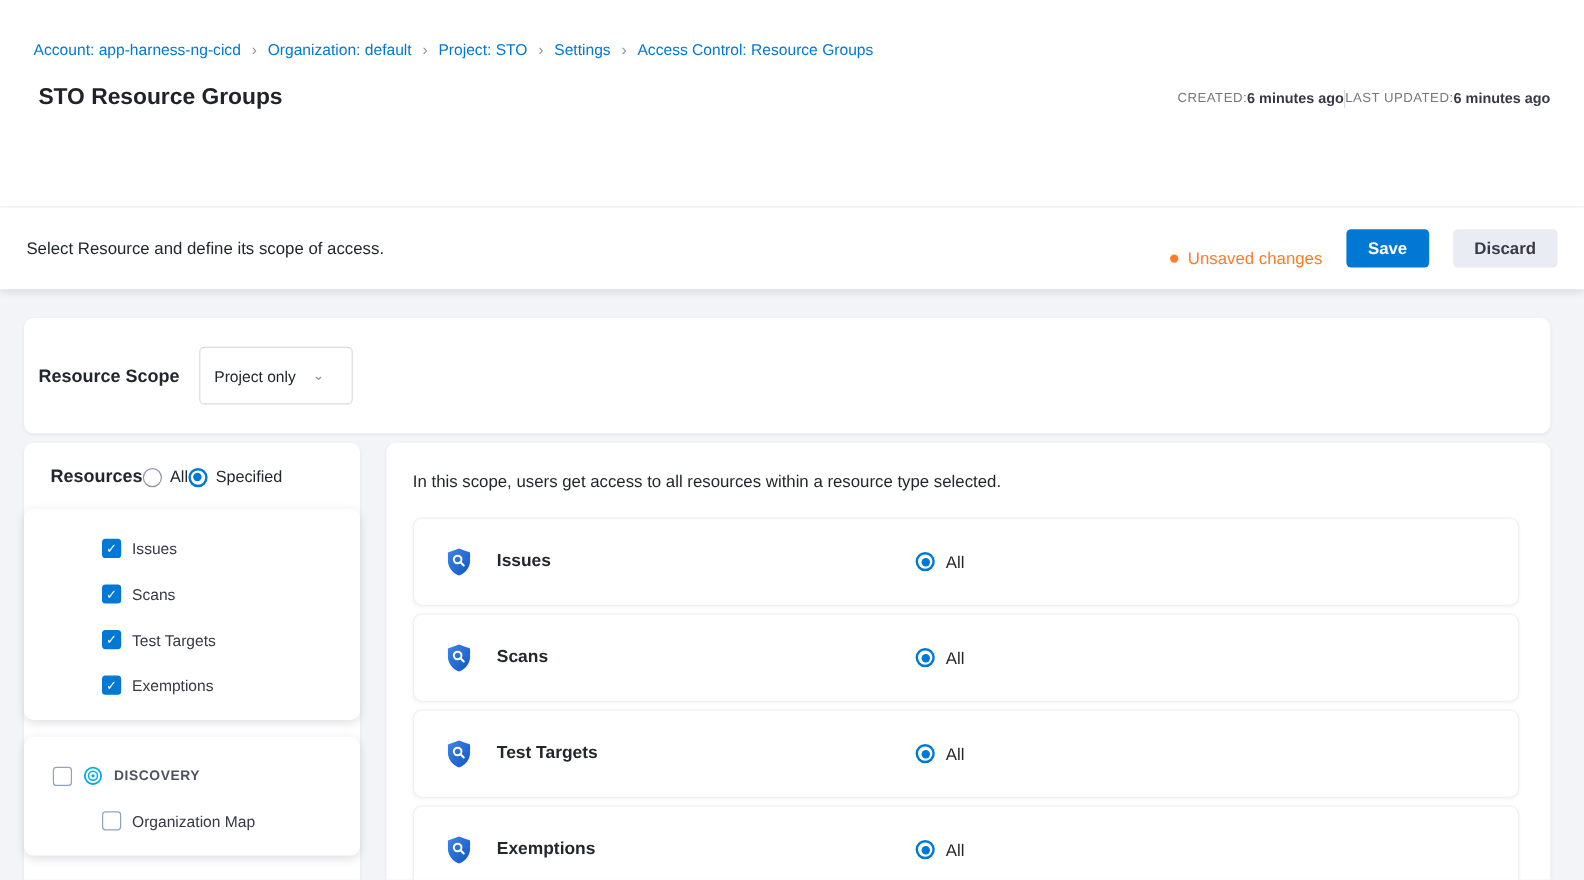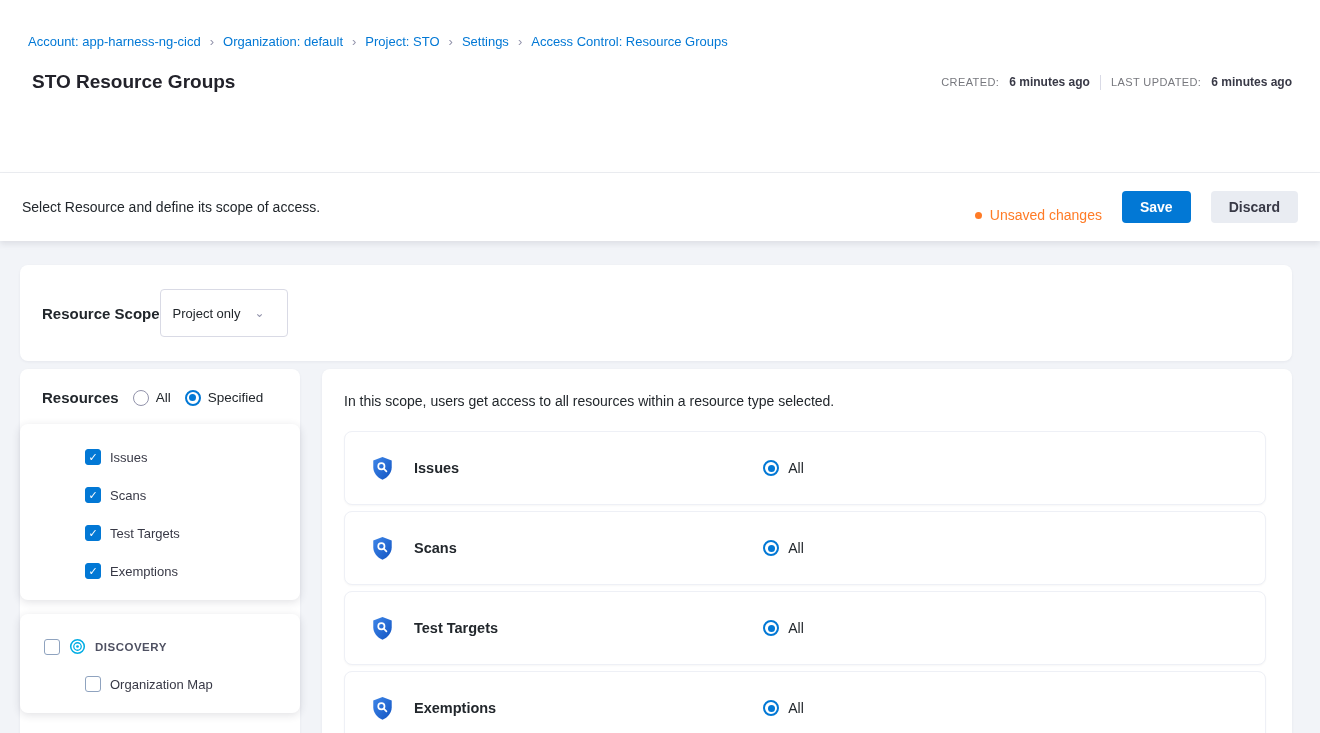--- a/index.html
+++ b/index.html
@@ -7,53 +7,53 @@
     font-family:"Liberation Sans","DejaVu Sans",sans-serif;
     background:#f2f4f8; color:#22272c; }
 
   
   .top-header { background:#fff; padding:34px 28px 0 28px; height:173px; border-bottom:1px solid #eceef2; }
   .breadcrumb { display:flex; align-items:center; font-size:13px; }
   .crumb { color:#0278d5; text-decoration:none; cursor:pointer; }
   .crumb-sep { color:#9293ab; margin:0 9px; font-size:13px; }
   .title-row { display:flex; align-items:center; justify-content:space-between; margin-top:22px; padding-left:4px; }
   .page-title { font-size:19px; font-weight:700; color:#22222a; }
-  .meta { display:flex; align-items:center; gap:10px; font-size:12px; }
+  .meta { display:flex; align-items:center; font-size:12px; }
   .meta-label { color:#77787e; font-size:11px; letter-spacing:.4px; }
   .meta-value { color:#383946; font-weight:700; }
   .meta-divider { width:1px; height:15px; background:#d9dae6; }
 
   
   .action-bar { background:#fff; height:68px; display:flex; align-items:center;
     padding:0 22px; box-shadow:0 3px 6px rgba(40,41,61,.10); position:relative; z-index:2; }
   .action-desc { font-size:14px; color:#22272c; }
   .action-right { margin-left:auto; display:flex; align-items:flex-end; gap:20px; }
   .unsaved { display:flex; align-items:center; gap:8px; color:#ff7b26; font-size:14px; }
   .unsaved-dot { width:7px; height:7px; border-radius:50%; background:#ff7b26; }
   .btn { font-family:inherit; font-size:14px; font-weight:700; border:none; border-radius:4px;
     padding:8px 18px; cursor:pointer; }
   .btn-primary { background:#0278d5; color:#fff; }
   .btn-secondary { background:#e9ecf2; color:#383946; }
 
   
   .content { padding:24px 28px 0 20px; }
   .card { background:#fff; border-radius:8px; box-shadow:0 1px 3px rgba(40,41,61,.06); }
 
-  .scope-card { padding:24px 22px; display:flex; align-items:center; margin-bottom:8px; }
+  .scope-card { padding:24px 12px; display:flex; align-items:center; gap:16px; margin-bottom:8px; }
   .scope-label { font-size:15px; font-weight:700; color:#22272c; }
   .select-box { display:flex; align-items:center; gap:14px; background:#fff; border:1px solid #d9dae5;
     border-radius:4px; height:48px; padding:0 12px; font-size:13px; color:#22272c; cursor:pointer; min-width:128px; }
   .chev { color:#9293ab; font-size:12px; line-height:1; }
 
   .lower { display:flex; gap:22px; align-items:flex-start; }
 
   
   .resources-col { width:280px; flex:none; background:#fff; border-radius:8px;
     box-shadow:0 1px 3px rgba(40,41,61,.06); padding:20px 0 14px 0; }
-  .resources-head { display:flex; align-items:center; padding:0 16px 18px 22px; gap:14px; }
+  .resources-head { display:flex; align-items:center; padding:0 16px 18px 22px; gap:0; }
   .resources-title { font-size:15px; font-weight:700; color:#22272c; }
   .radio-opt { display:flex; align-items:center; gap:7px; font-size:13.5px; color:#22272c; cursor:pointer; }
   .resources-head .radio-opt:first-of-type { margin-left:auto; }
 
   .group-card { margin:0 0 14px 0; border-radius:8px; background:#fff;
     box-shadow:0 2px 8px rgba(40,41,61,.14); padding:14px 0 10px 0; }
   .group-head { display:flex; align-items:center; gap:9px; padding:10px 14px 10px 24px; }
   .group-name { font-size:11.5px; font-weight:700; color:#4f5162; letter-spacing:.5px; }
   .group-item { display:flex; align-items:center; gap:9px; padding:11px 14px 11px 65px; font-size:13px; color:#383946; }
 

